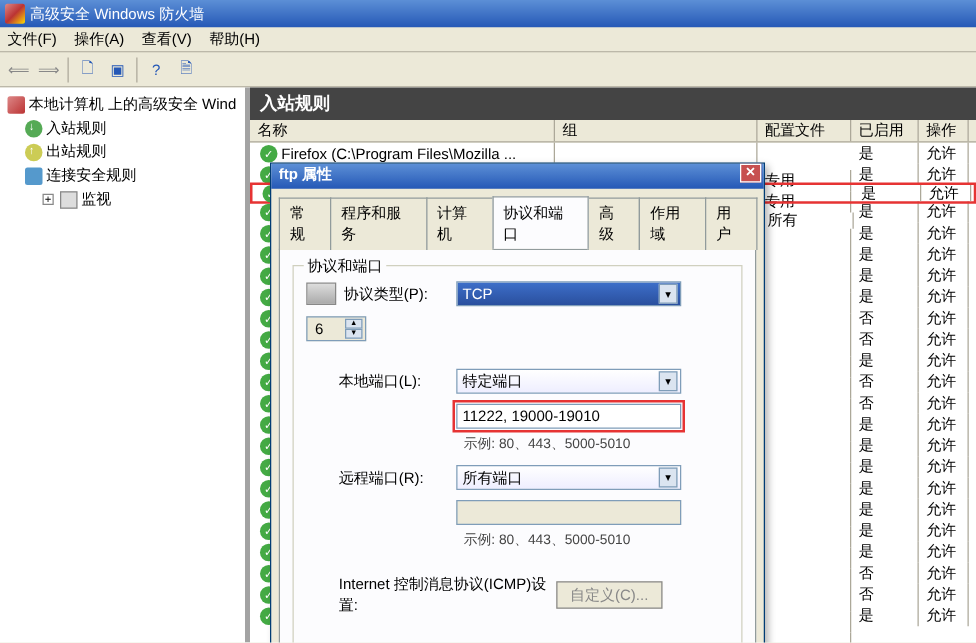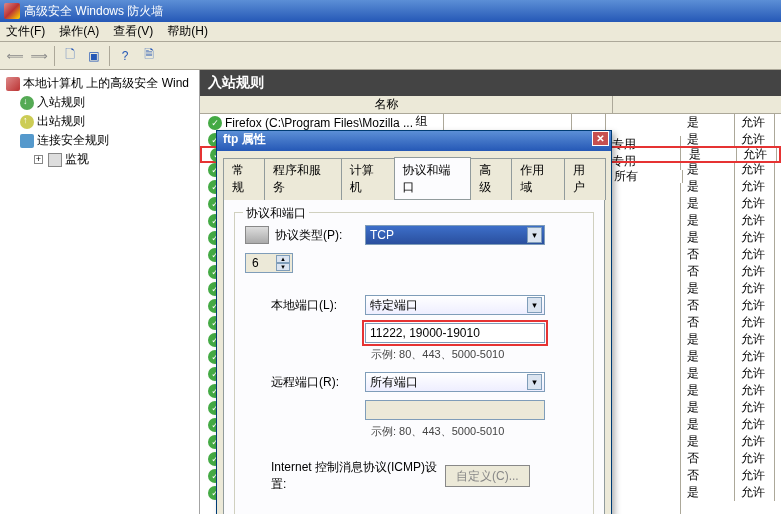--- a/index.html
+++ b/index.html
@@ -6,36 +6,36 @@
 body { background: #ece9d8; width: 781px; height: 514px; overflow: hidden; }
 .titlebar { background: linear-gradient(to bottom, #5c8fd6, #2558b6); color: #fff; height: 22px; display: flex; align-items: center; padding: 0 4px; }
 .titlebar-icon { width: 16px; height: 16px; margin-right: 4px; background: linear-gradient(135deg,#d88,#b33,#fd0); border-radius: 2px; }
 .menubar { background: #ece9d8; height: 20px; display: flex; align-items: center; padding: 0 6px; gap: 14px; border-bottom: 1px solid #aca899; }
 .menubar span { cursor: default; }
 .toolbar { background: #ece9d8; height: 28px; display: flex; align-items: center; padding: 0 4px; gap: 2px; border-bottom: 1px solid #aca899; }
 .tb-btn { width: 22px; height: 22px; display: flex; align-items: center; justify-content: center; color: #888; }
 .tb-btn.enabled { color: #2558b6; }
 .tb-sep { width: 1px; height: 20px; background: #aca899; margin: 0 2px; }
 .main { display: flex; height: 444px; }
-.tree { width: 200px; background: #fff; border-right: 1px solid #a3a3a3; padding: 4px 2px; }
+.tree { width: 200px; background: #fff; border-right: 4px solid #a3a3a3; padding: 4px 2px; }
 .tree-item { display: flex; align-items: center; padding: 1px 0 1px 4px; gap: 3px; }
 .tree-item.l1 { padding-left: 18px; }
 .tree-item.l1b { padding-left: 32px; }
 .tree-icon { width: 14px; height: 14px; display: inline-block; }
 .ico-firewall { background: linear-gradient(135deg,#d88,#b33); border-radius: 2px; }
 .ico-in { background: #5a5; border-radius: 50%; position: relative; }
 .ico-in::after { content:'↓'; color:#fff; font-size:9px; position:absolute; left:3px; top:0; }
 .ico-out { background: #cc5; border-radius: 50%; position: relative; }
 .ico-out::after { content:'↑'; color:#fff; font-size:9px; position:absolute; left:3px; top:0; }
 .ico-conn { background: #59c; border-radius: 2px; }
 .ico-mon { background: #ddd; border: 1px solid #888; }
 .expander { width: 9px; height: 9px; border: 1px solid #888; text-align: center; line-height: 7px; font-size: 9px; margin-right: 2px; background: #fff; }
 .content { flex: 1; background: #fff; position: relative; }
 .content-header { background: #444; color: #fff; padding: 4px 8px; font-size: 14px; font-weight: bold; }
-.list-header { display: flex; background: #ece9d8; border-bottom: 1px solid #aca899; height: 18px; align-items: center; flex-direction: column; }
+.list-header { display: flex; background: #ece9d8; border-bottom: 1px solid #aca899; height: 18px; align-items: flex-end; }
 .col { padding: 0 6px; border-right: 1px solid #aca899; height: 100%; display: flex; align-items: center; }
 .col-name { width: 244px; }
 .col-group { width: 162px; }
 .col-profile { width: 75px; margin-top: 44px; }
 .col-enabled { width: 54px; }
 .col-action { width: 40px; }
 .list-rows { position: relative; }
 .row { display: flex; height: 17px; align-items: center; }
 .row.hl { border: 2px solid #e63333; margin: -2px 0; position: relative; z-index: 1; }
 .status-icon { width: 14px; height: 14px; border-radius: 50%; background: #4a4; display: inline-flex; align-items: center; justify-content: center; color: #fff; font-size: 9px; margin-right: 3px; margin-left: 2px; }

